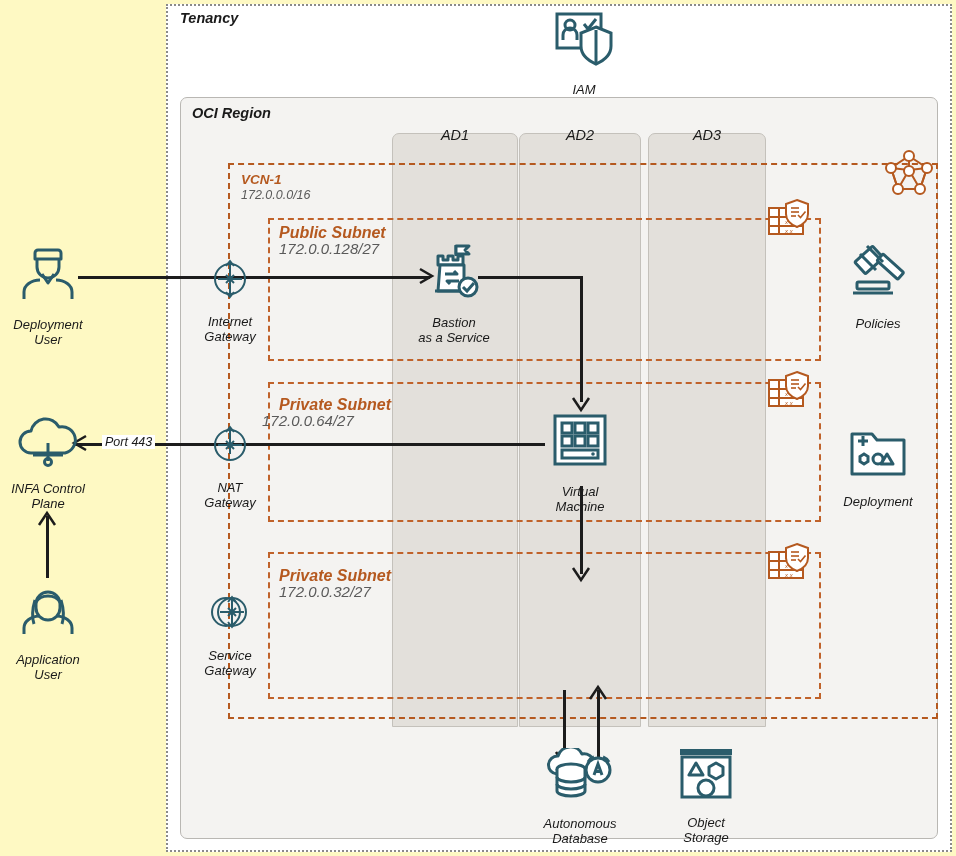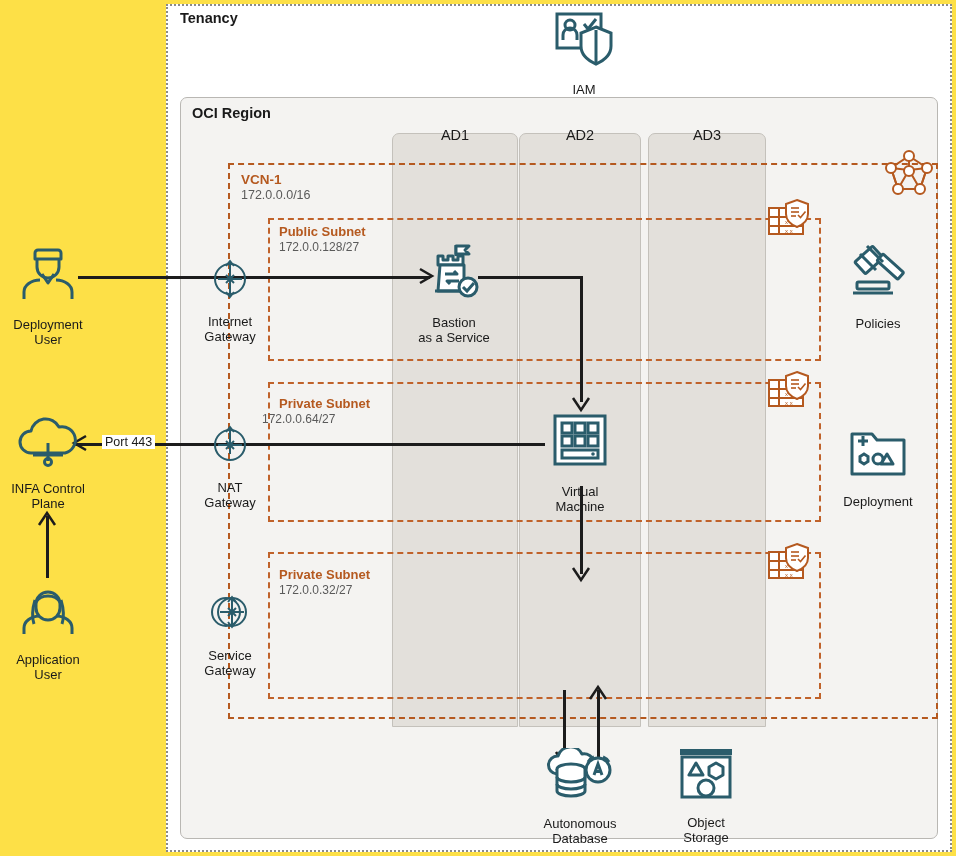--- a/index.html
+++ b/index.html
@@ -1,17 +1,17 @@
 <!DOCTYPE html>
 <html><head>
 <meta charset="utf-8">
 <style>
   html,body{margin:0;padding:0;background:#ffffff;}
   body{font-family:"Liberation Sans","DejaVu Sans",sans-serif;}
-  #stage{position:relative;width:956px;height:856px;background:#fde047;overflow:hidden;}
+  #stage{position:relative;width:956px;height:856px;background:#fef9c3;overflow:hidden;font-style:italic;}
 
   .abs{position:absolute;}
 
   
   #tenancy-box{left:166px;top:4px;width:786px;height:848px;
       border:2px dotted #8a8a8a;background:#ffffff;box-sizing:border-box;}
   #tenancy-label{left:180px;top:10px;font-size:14.5px;font-weight:bold;color:#1a1a1a;}
 
   #region-box{left:180px;top:97px;width:758px;height:742px;
       border:1.5px solid #b9b7b3;background:#f4f3f1;border-radius:7px;box-sizing:border-box;}
@@ -25,22 +25,22 @@
 
   #vcn-box{left:228px;top:163px;width:710px;height:556px;
       border:2.5px dashed #b5591f;box-sizing:border-box;}
   .vcn-title{left:241px;top:172px;font-size:13.5px;font-weight:bold;color:#b5591f;}
   .vcn-cidr{left:241px;top:188px;font-size:12.5px;color:#5a5a5a;}
 
   .subnet{border:2px dashed #c0622a;box-sizing:border-box;}
   #sn-public{left:268px;top:218px;width:553px;height:143px;}
   #sn-priv1{left:268px;top:382px;width:553px;height:140px;}
   #sn-priv2{left:268px;top:552px;width:553px;height:147px;}
-  .sn-title{font-size:13px;font-weight:bold;color:#b5591f;}
-  .sn-cidr{font-size:12px;color:#5a5a5a;}
+  .sn-title{font-size:16px;font-weight:bold;color:#b5591f;}
+  .sn-cidr{font-size:15px;color:#5a5a5a;}
 
   
   .node{text-align:center;}
   .node .cap{font-size:13px;color:#1a1a1a;line-height:1.15;margin-top:11px;white-space:pre-line;}
   .icon{display:block;margin:0 auto;}
 
   
   .ln{background:#1c1c1c;}
   .h-ln{height:2.5px;}
   .v-ln{width:2.5px;}

